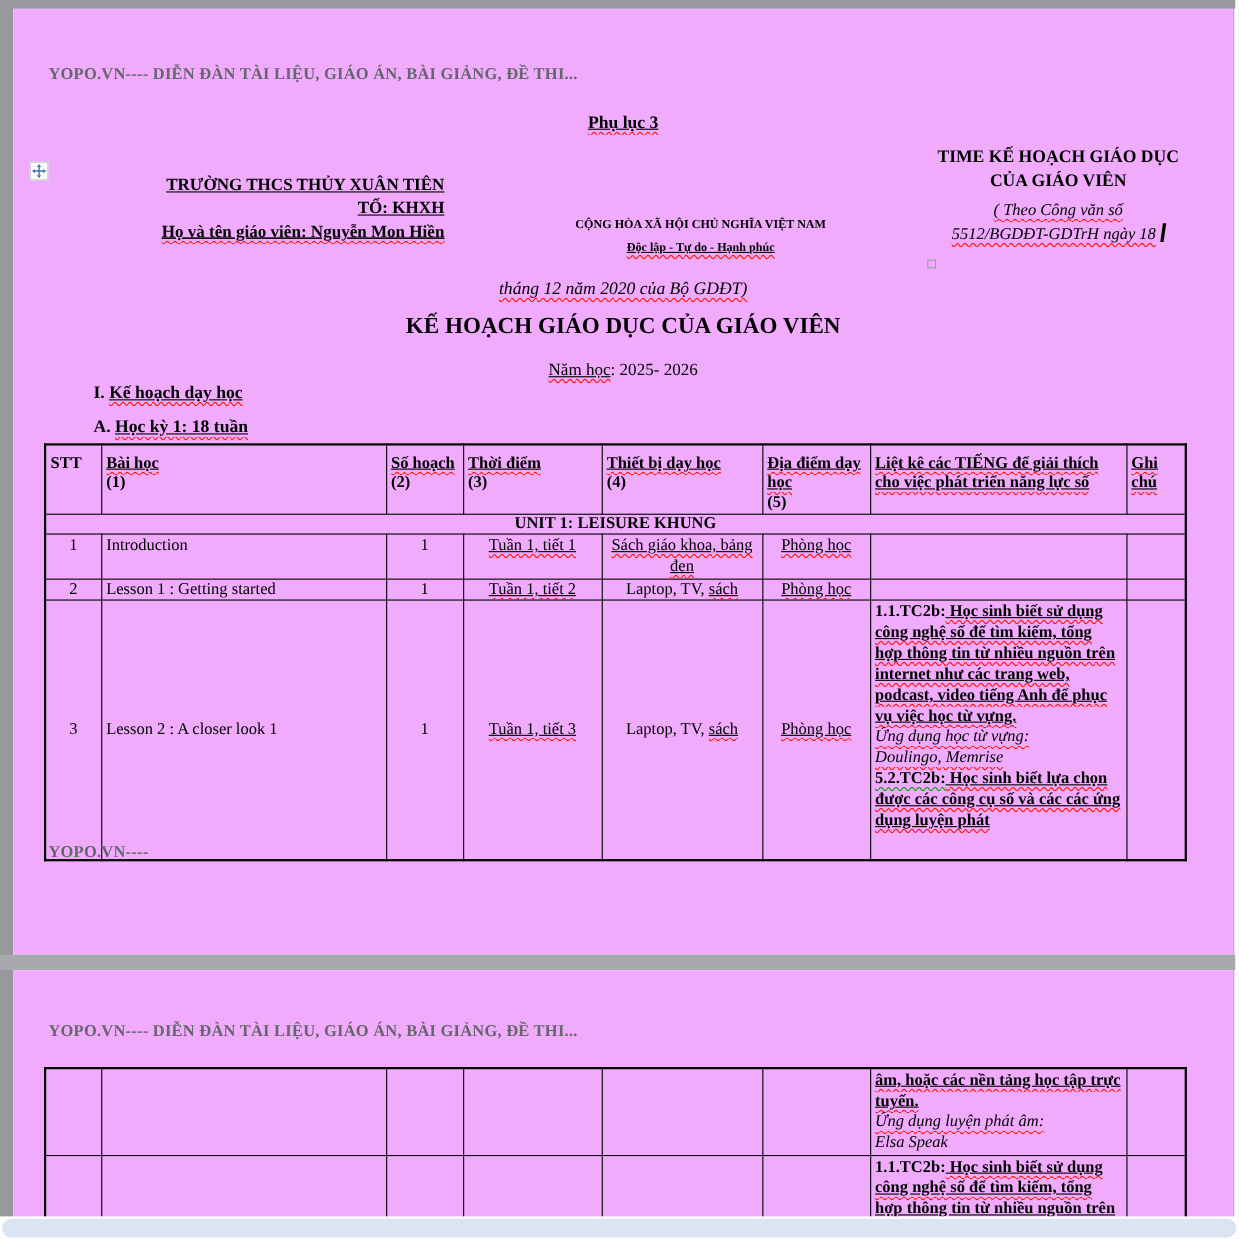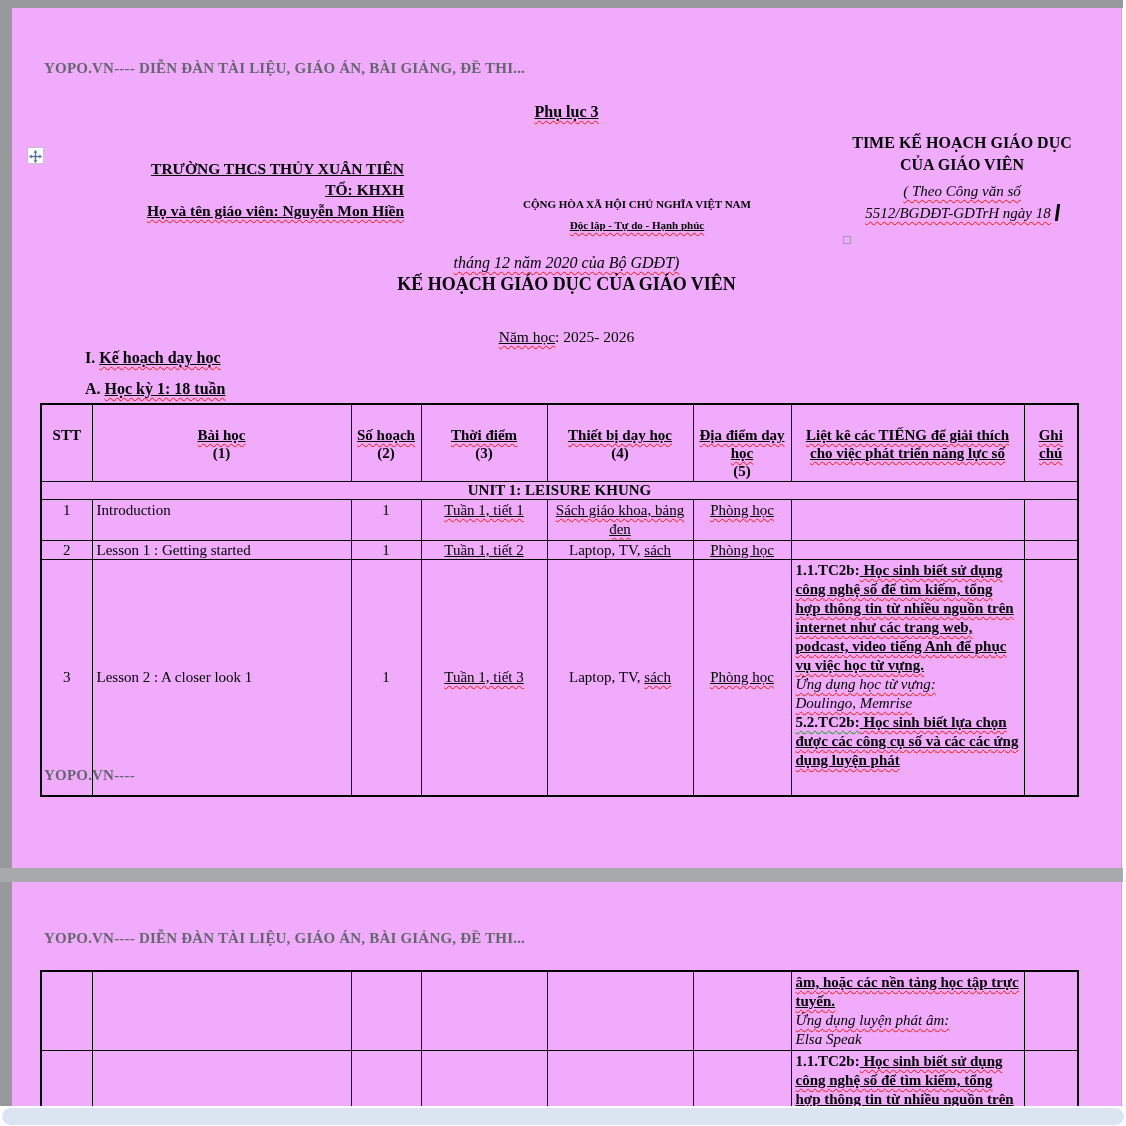--- a/index.html
+++ b/index.html
@@ -36,32 +36,32 @@
   .school{position:absolute;left:62px;top:150px;width:330px;text-align:right;font-weight:bold;font-size:15.5px;line-height:21px;text-decoration:underline;}
   .republic{position:absolute;left:425px;top:150px;width:400px;text-align:center;font-weight:bold;font-size:11px;line-height:21px;margin-top:36px;}
   .frame{position:absolute;left:830px;top:124px;width:240px;text-align:center;}
   .frame-title{font-weight:bold;font-size:16px;line-height:22px;}
   .frame-ref{font-style:italic;font-size:15px;line-height:22px;margin-top:4px;}
   .cursor{display:inline-block;width:3px;height:17px;background:#000;margin-left:5px;vertical-align:-3px;transform:skewX(-8deg);}
   .move-handle{position:absolute;left:15px;top:139px;width:17px;height:17px;border:1px solid #c3c5c8;background:#fdfdfd;padding:1px;}
   .anchor-sq{position:absolute;left:831px;top:228px;width:8px;height:8px;border:1px solid #9b9da0;}
 
   .date-line{top:234px;font-size:16px;font-style:italic;margin-top:12px;}
-  .doc-title{top:266px;font-size:18px;font-weight:bold;}
+  .doc-title{top:276px;font-size:21px;font-weight:bold;}
   .doc-subject{top:293px;font-size:16.5px;font-weight:bold;}
   .year-line{top:320px;font-size:15.5px;}
   .sec{position:absolute;left:73px;font-size:16px;font-weight:bold;}
   .sec1{top:341px;}
   .secA{top:372px;}
 
   table.plan{position:absolute;left:28px;border-collapse:collapse;table-layout:fixed;width:1037px;border:2px solid #000;}
   .t1{top:395px;}
   .t2{top:88px;}
   table.plan td{border:1px solid #000;padding:1px 4px;font-size:15px;line-height:19px;overflow:hidden;}
-  tr.hr td{height:59px;vertical-align:top;text-align:center;font-weight:bold;line-height:18px;padding-top:21px;}
+  tr.hr td{height:59px;vertical-align:top;font-weight:bold;line-height:18px;padding-top:7px;}
   tr.ur td{height:17px;text-align:center;font-weight:bold;padding:0;line-height:17px;}
   tr.r1 td{height:35px;vertical-align:top;}
   tr.r2 td{height:18px;vertical-align:top;line-height:16px;}
   tr.r3 td{height:236px;vertical-align:middle;}
   tr.pa td{height:79px;vertical-align:top;}
   tr.pb td{height:140px;vertical-align:top;}
   td.cc{text-align:center;}
   td.yccd{vertical-align:top !important;text-align:left;padding:1px 3px;line-height:19.5px;}
   .yccd .seg{font-weight:bold;}
 </style>

